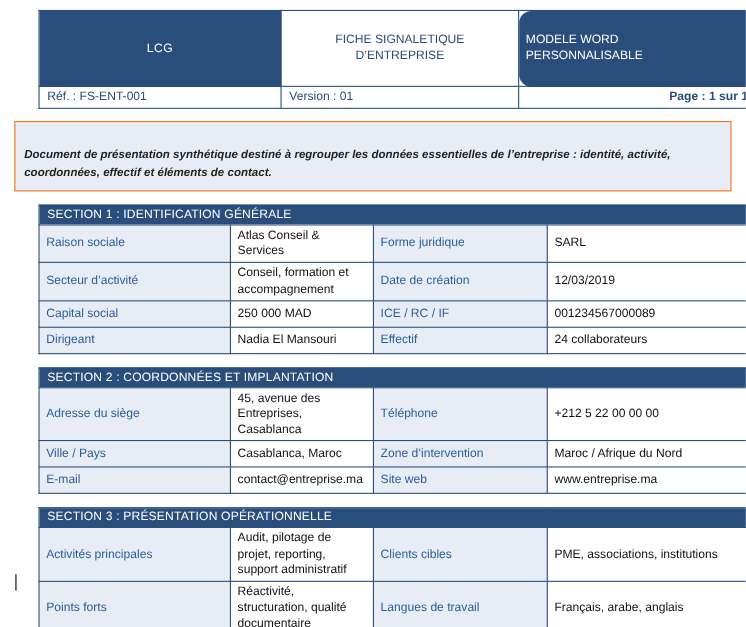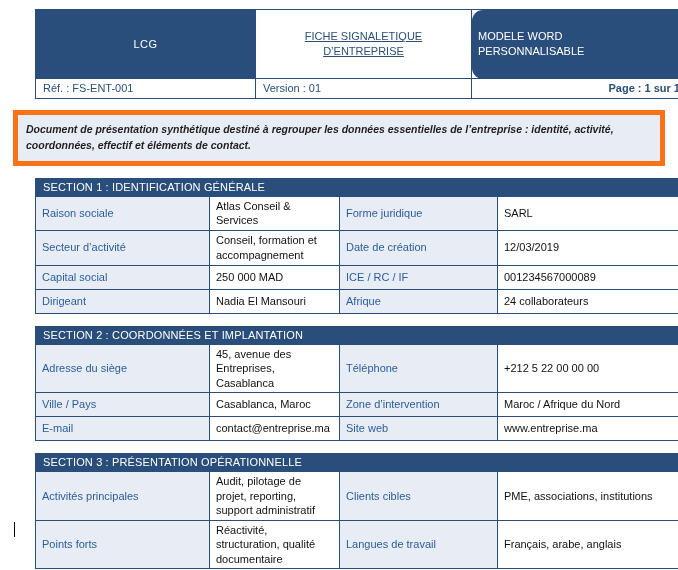--- a/index.html
+++ b/index.html
@@ -55,21 +55,20 @@
     letter-spacing: 0.5px;
   }
   .mh-title {
     background: #ffffff;
     color: #2a4e7c;
     font-size: 15.5px;
     font-weight: bold;
     text-align: center !important;
     line-height: 1.22;
     padding: 0 4px !important;
-    text-decoration: underline;
   }
   .mh-variant {
     background: #2a4e7c;
     color: #ffffff;
     font-size: 12.5px;
     font-weight: bold;
     text-align: left;
     line-height: 1.25;
     padding: 11px 6px !important;
     border-radius: 11px;
@@ -83,22 +82,22 @@
     padding: 1px 7px !important;
   }
   .metarow td.right { text-align: right !important; font-weight: bold; }
 
   
   .note {
     box-sizing: border-box;
     width: 652px;
     margin-top: 11px;
     background: #e8edf5;
-    border: 5px solid #f97316;
-    padding: 6px 8px 7px 8px;
+    border: 1px solid #f97316;
+    padding: 22px 8px 7px 8px;
     font-size: 10.5px;
     font-style: italic;
     font-weight: bold;
     color: #1f1f1f;
     line-height: 1.55;
   }
 
   
   .sec { margin-top: 12px; }
   .sec-head td {
@@ -205,21 +204,21 @@
       </tr>
       <tr class="r1">
         <td class="lbl">Capital social</td>
         <td class="val">250 000 MAD</td>
         <td class="lbl">ICE / RC / IF</td>
         <td class="val">001234567000089</td>
       </tr>
       <tr class="r1">
         <td class="lbl">Dirigeant</td>
         <td class="val">Nadia El Mansouri</td>
-        <td class="lbl">Afrique</td>
+        <td class="lbl">Effectif</td>
         <td class="val">24 collaborateurs</td>
       </tr>
     </tbody>
   </table>
 
   <table class="doc sec">
     <colgroup>
         <col style="width:174px">
         <col style="width:130px">
         <col style="width:158px">

